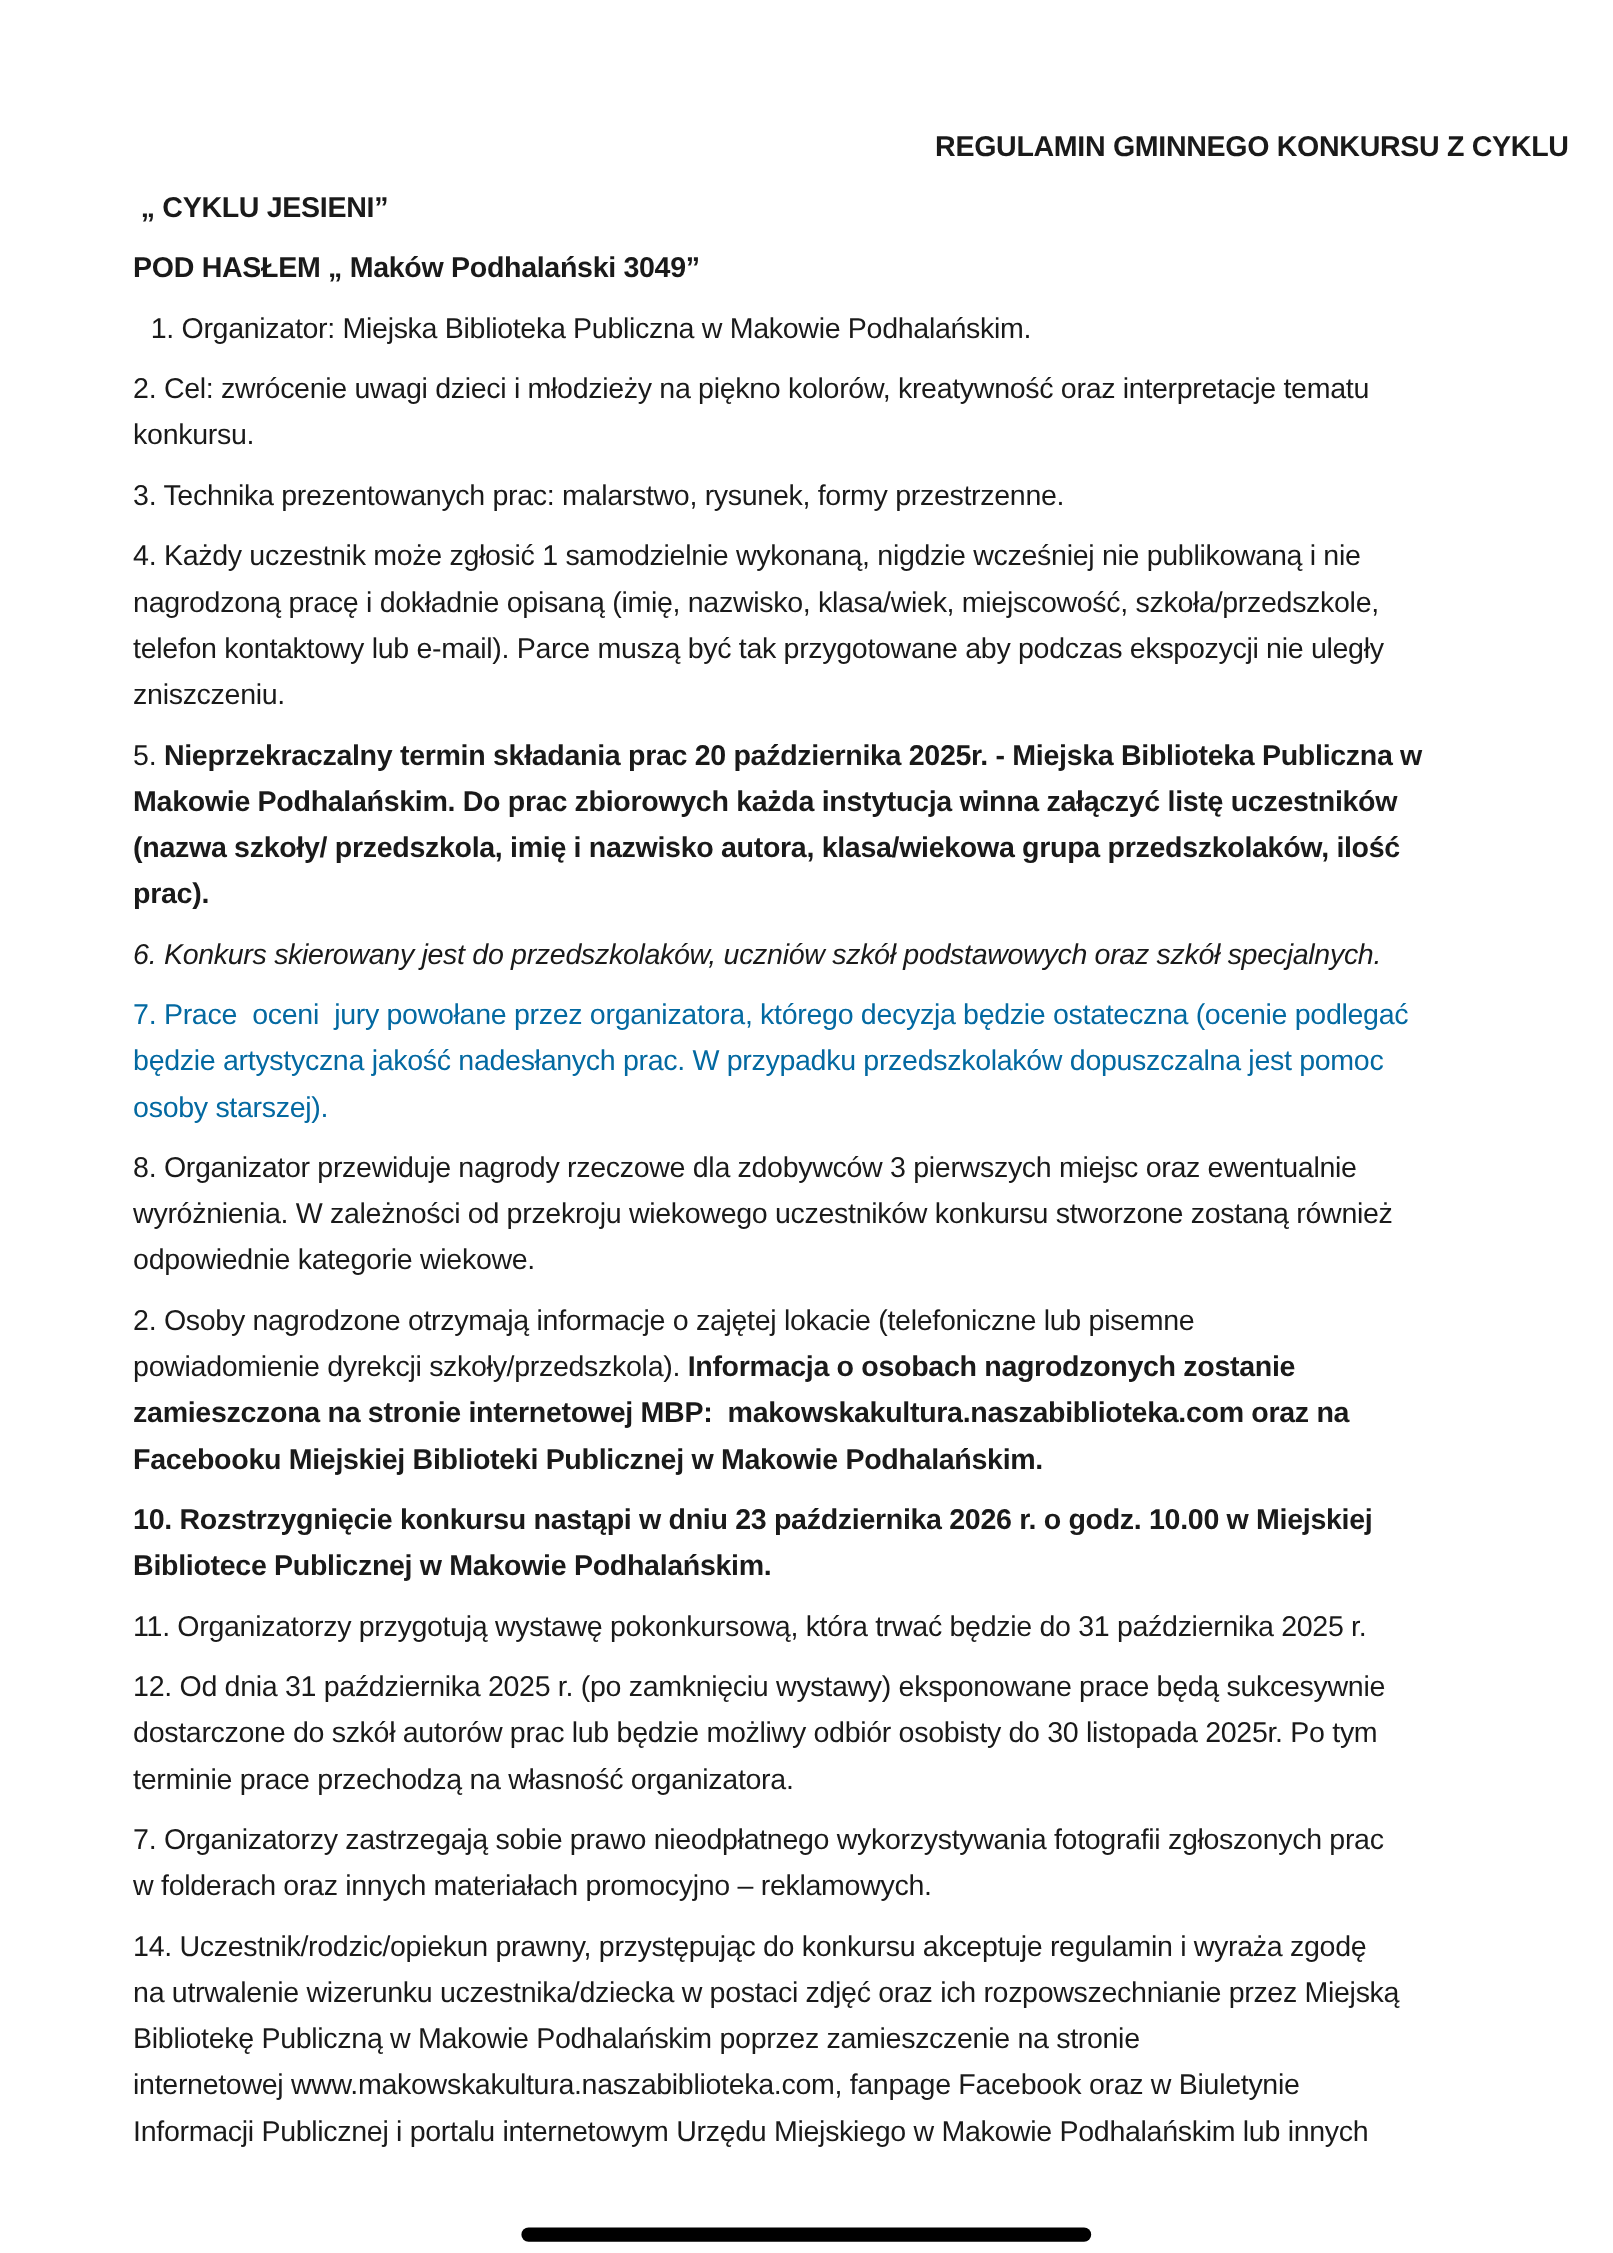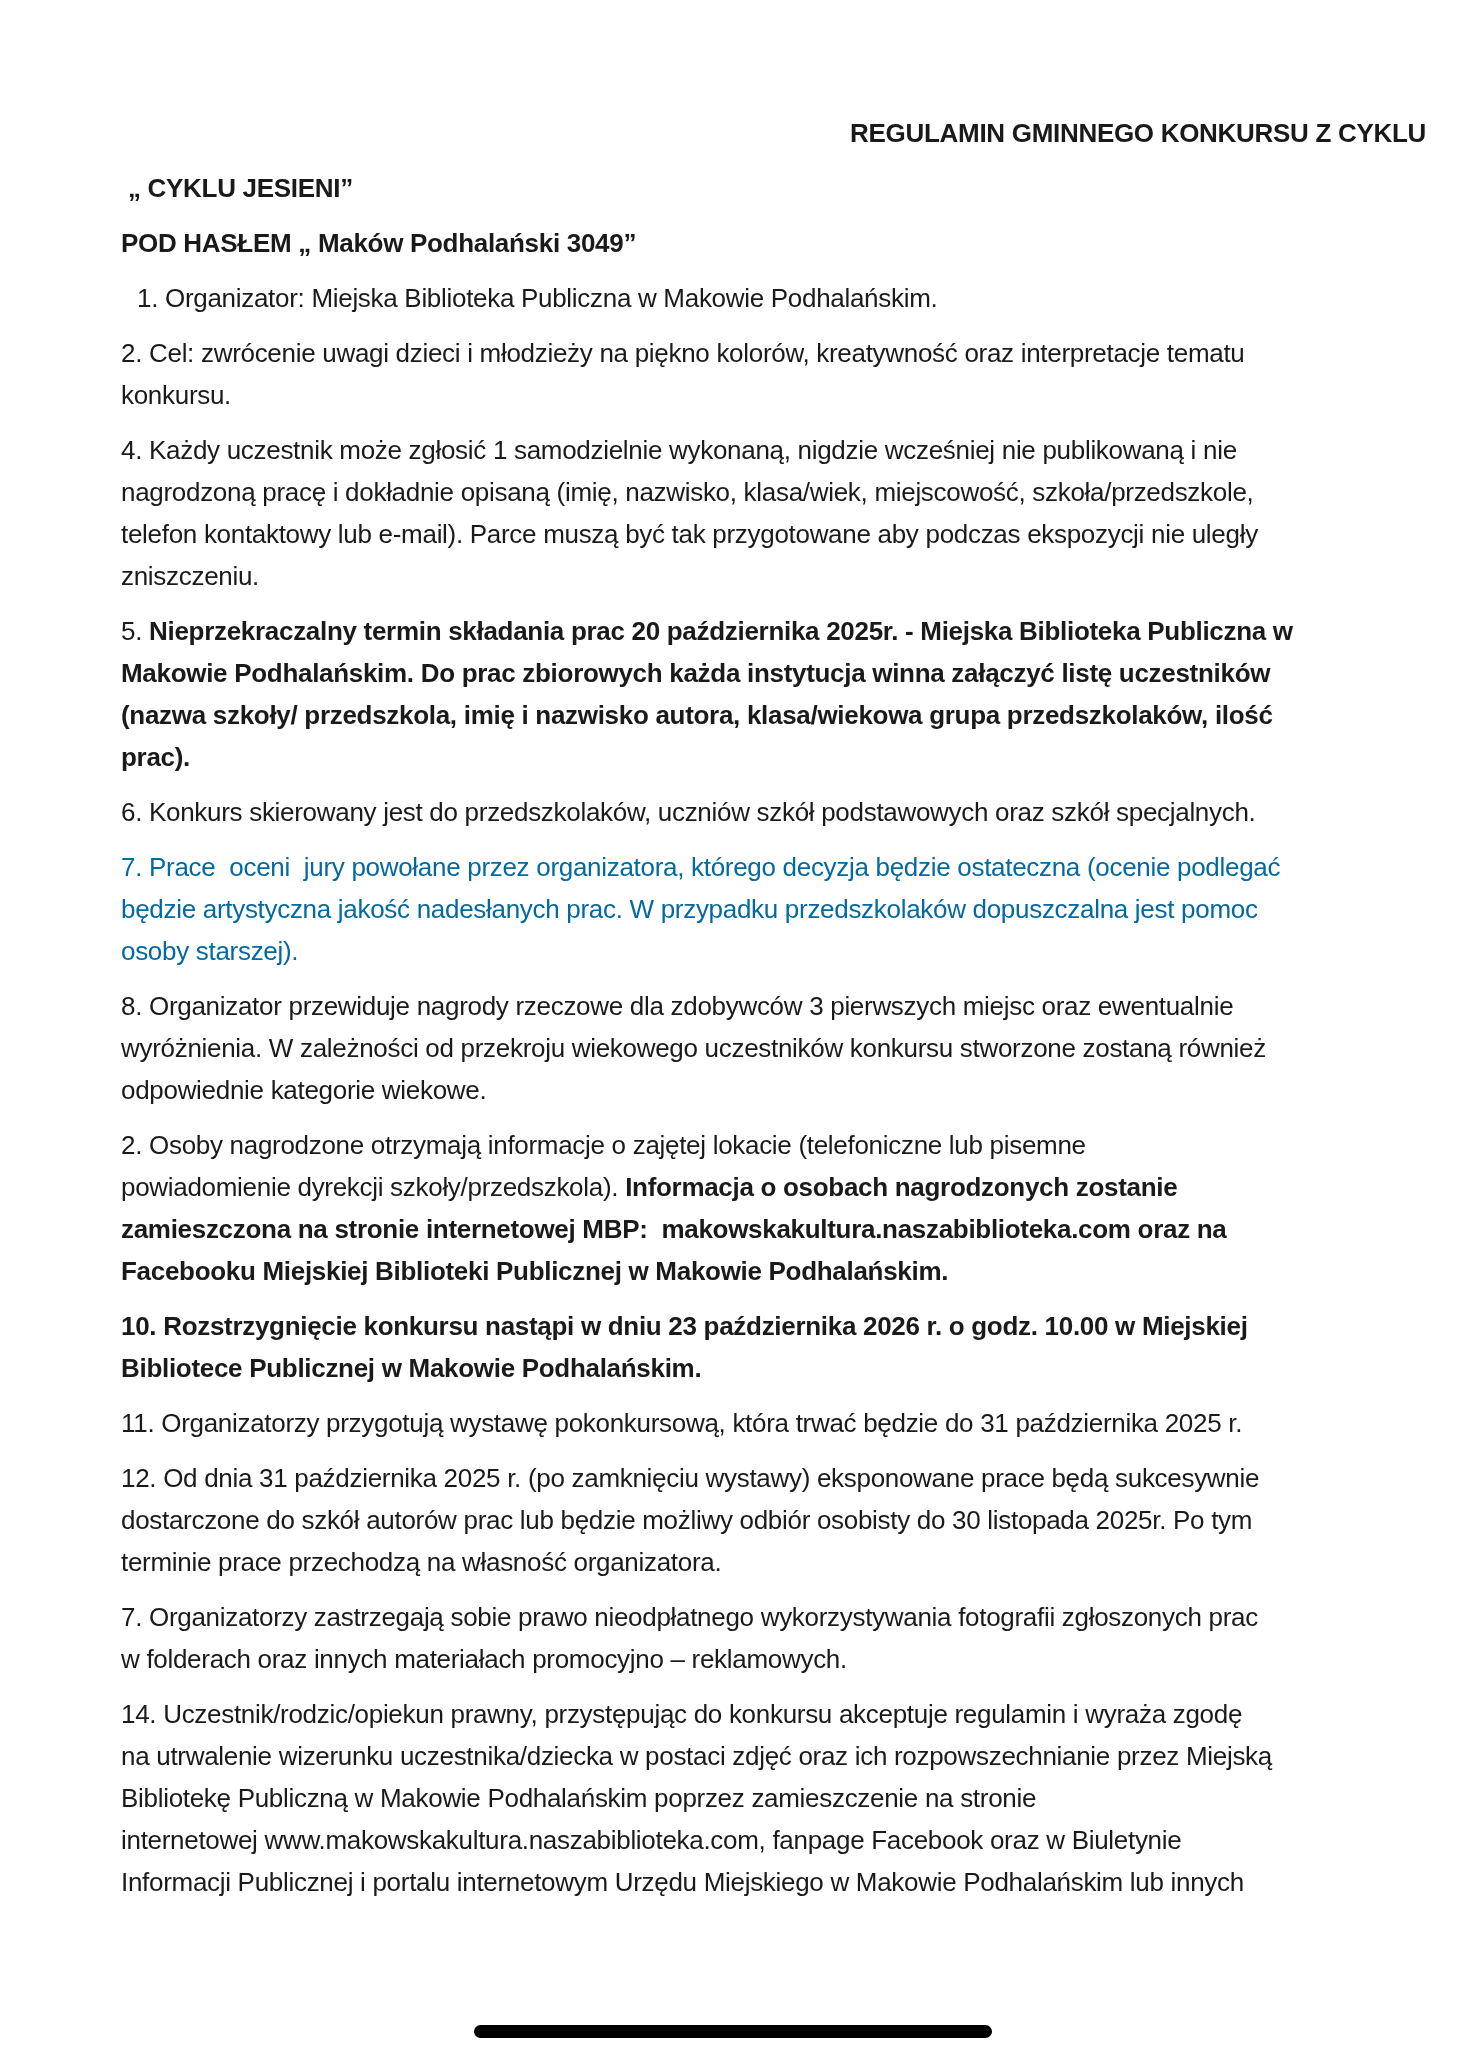--- a/index.html
+++ b/index.html
@@ -47,29 +47,30 @@
 <body style="background: rgb(255, 255, 255);">
 
 <main class="page">
   <section id="doc-body">
       <p class="para" style="color: rgb(26, 26, 26); text-align: right;"><span class="run bold">REGULAMIN GMINNEGO KONKURSU Z CYKLU</span></p>
       <p class="para" style="color: rgb(26, 26, 26);"><span class="run bold"> „ CYKLU JESIENI”</span></p>
       <p class="para" style="color: rgb(26, 26, 26);"><span class="run bold">POD HASŁEM „ Maków Podhalański 3049”</span></p>
       <p class="para" style="color: rgb(26, 26, 26); margin-left: 16px;"><span class="run">1. Organizator: Miejska Biblioteka Publiczna w Makowie Podhalańskim.</span></p>
       <p class="para" style="color: rgb(26, 26, 26);"><span class="run">2. Cel: zwrócenie uwagi dzieci i młodzieży na piękno kolorów, kreatywność oraz interpretacje tematu
 konkursu.</span></p>
+      <p class="para" style="color: rgb(26, 26, 26);"><span class="run">3. Technika prezentowanych prac: malarstwo, rysunek, formy przestrzenne.</span></p>
       <p class="para" style="color: rgb(26, 26, 26);"><span class="run">4. Każdy uczestnik może zgłosić 1 samodzielnie wykonaną, nigdzie wcześniej nie publikowaną i nie
 nagrodzoną pracę i dokładnie opisaną (imię, nazwisko, klasa/wiek, miejscowość, szkoła/przedszkole,
 telefon kontaktowy lub e-mail). Parce muszą być tak przygotowane aby podczas ekspozycji nie uległy
 zniszczeniu.</span></p>
       <p class="para" style="color: rgb(26, 26, 26);"><span class="run">5. </span><span class="run bold">Nieprzekraczalny termin składania prac 20 października 2025r. - Miejska Biblioteka Publiczna w
 Makowie Podhalańskim. Do prac zbiorowych każda instytucja winna załączyć listę uczestników
 (nazwa szkoły/ przedszkola, imię i nazwisko autora, klasa/wiekowa grupa przedszkolaków, ilość
 prac).</span></p>
-      <p class="para" style="color: rgb(26, 26, 26);"><span class="run">6. Konkurs skierowany jest do przedszkolaków, uczniów szkół podstawowych oraz szkół specjalnych.</span></p>
+      <p class="para" style="color: rgb(26, 26, 26); font-style: italic;"><span class="run">6. Konkurs skierowany jest do przedszkolaków, uczniów szkół podstawowych oraz szkół specjalnych.</span></p>
       <p class="para" style="color: #0369a1;"><span class="run">7. Prace  oceni  jury powołane przez organizatora, którego decyzja będzie ostateczna (ocenie podlegać
 będzie artystyczna jakość nadesłanych prac. W przypadku przedszkolaków dopuszczalna jest pomoc
 osoby starszej).</span></p>
       <p class="para" style="color: rgb(26, 26, 26);"><span class="run">8. Organizator przewiduje nagrody rzeczowe dla zdobywców 3 pierwszych miejsc oraz ewentualnie
 wyróżnienia. W zależności od przekroju wiekowego uczestników konkursu stworzone zostaną również
 odpowiednie kategorie wiekowe.</span></p>
       <p class="para" style="color: rgb(26, 26, 26);"><span class="run">2. Osoby nagrodzone otrzymają informacje o zajętej lokacie (telefoniczne lub pisemne
 powiadomienie dyrekcji szkoły/przedszkola). </span><span class="run bold">Informacja o osobach nagrodzonych zostanie
 zamieszczona na stronie internetowej MBP:  makowskakultura.naszabiblioteka.com oraz na
 Facebooku Miejskiej Biblioteki Publicznej w Makowie Podhalańskim.</span></p>

